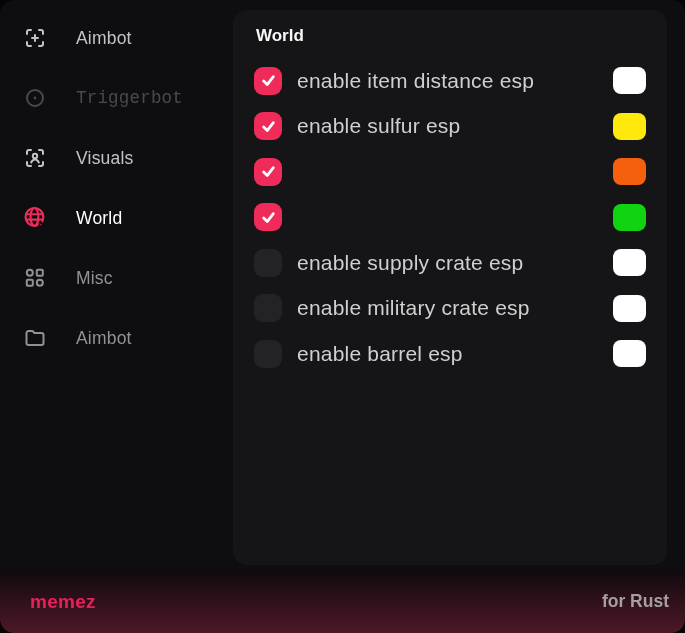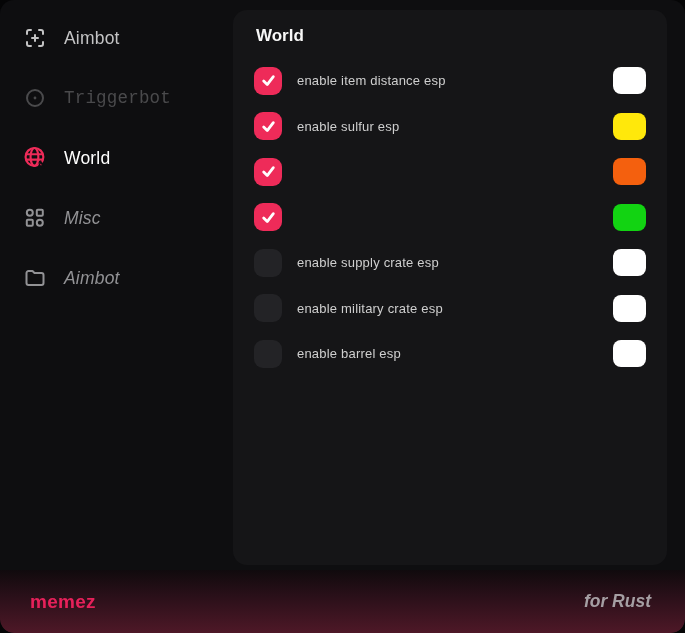--- a/index.html
+++ b/index.html
@@ -9,52 +9,52 @@
     background:#0e0e10;border-radius:14px;
     font-family:"Liberation Sans",sans-serif;
   }
   
   .sidebar{position:absolute;left:0;top:0;width:233px;height:570px;padding-top:8px;}
   .side-item{
     display:flex;align-items:center;height:60px;padding-left:22px;
     cursor:default;
   }
   .side-item .icn{width:26px;height:26px;flex:0 0 26px;display:flex;align-items:center;justify-content:center;}
-  .side-item .lbl{margin-left:16px;font-size:17.5px;font-weight:500;letter-spacing:.2px;}
+  .side-item .lbl{margin-left:28px;font-size:17.5px;font-weight:500;letter-spacing:.2px;}
   .side-item.normal{color:#c3c3c4;}
   .side-item.dim{color:#4a4a4c;font-family:Liberation Mono, monospace;}
-  .side-item.muted{color:#929295;font-style:italic;}
+  .side-item.muted{color:#929295;}
   .side-item.active{color:#ffffff;}
   .side-item.active .icn{color:#ee2b59;}
   
   .panel{
     position:absolute;left:233px;top:10px;width:434px;height:555px;
     background:#151517;border-radius:14px;padding:14px 21px 0 21px;overflow:hidden;
   }
   .panel-title{font-size:17px;font-weight:600;color:#f7f7f7;margin:2px 0 10px 2px;height:22px;}
   .row{display:flex;align-items:center;height:45.5px;}
   .cbox{
     width:28px;height:28px;border-radius:9px;background:#232326;flex:0 0 28px;
     display:flex;align-items:center;justify-content:center;
   }
   .cbox.checked{background:#ee2b59;}
   .cbox svg{display:none;}
   .cbox.checked svg{display:block;}
-  .row .rlbl{margin-left:15px;font-size:13px;color:#cfcfcf;letter-spacing:.2px;}
+  .row .rlbl{margin-left:15px;font-size:21px;color:#cfcfcf;letter-spacing:.2px;}
   .swatch{margin-left:auto;width:33px;height:27px;border-radius:8px;background:#fff;}
   
   .footer{
     position:absolute;left:0;right:0;bottom:0;height:63px;
     display:flex;align-items:center;justify-content:space-between;
-    padding:0 34px 0 30px;
+    padding:0 16px 0 30px;
     background:linear-gradient(180deg,#100a0d 0%,#2c101a 45%,#4e1827 100%);
     border-radius:0 0 14px 14px;
   }
   .brand{font-size:19px;font-weight:700;color:#e6215a;letter-spacing:.3px;}
-  .tagline{font-size:17.5px;font-weight:700;font-style:italic;color:#a59fa3;}
+  .tagline{font-size:17.5px;font-weight:700;color:#a59fa3;}
 </style>
 </head>
 <body>
 
 <div class="screen">
 
   <nav class="sidebar">
 
     <div class="side-item normal">
       <span class="icn">
@@ -73,20 +73,33 @@
     <div class="side-item dim">
       <span class="icn">
         <svg width="24" height="24" viewBox="0 0 24 24" fill="none" stroke="currentColor" stroke-width="2">
           <circle cx="12" cy="12" r="8"></circle>
             <circle cx="12" cy="12" r="1.4" fill="currentColor" stroke="none"></circle>
         </svg>
       </span>
       <span class="lbl">Triggerbot</span>
     </div>
 
+    <div class="side-item normal">
+      <span class="icn">
+        <svg width="24" height="24" viewBox="0 0 24 24" fill="none" stroke="currentColor" stroke-width="2" stroke-linecap="round" stroke-linejoin="round">
+          <path d="M4 8V6a2 2 0 0 1 2-2h2"></path>
+            <path d="M16 4h2a2 2 0 0 1 2 2v2"></path>
+          <path d="M20 16v2a2 2 0 0 1-2 2h-2"></path>
+            <path d="M8 20H6a2 2 0 0 1-2-2v-2"></path>
+          <circle cx="12" cy="10" r="2.2"></circle>
+            <path d="M8.2 16.5c.9-2.1 2.2-3.1 3.8-3.1s2.9 1 3.8 3.1"></path>
+        </svg>
+      </span>
+      <span class="lbl">Visuals</span>
+    </div>
 
     <div class="side-item active">
       <span class="icn">
         <svg width="26" height="26" viewBox="0 0 24 24" fill="none" stroke="currentColor" stroke-width="2">
           <circle cx="11.5" cy="11" r="8.2"></circle>
           <ellipse cx="11.5" cy="11" rx="3.6" ry="8.2"></ellipse>
           <path d="M3.6 8.5h15.8"></path>
             <path d="M3.6 13.5h15.8"></path>
           <path d="M15 20.5l2.4-5 2.4 5-2.4-1.3z" fill="currentColor" stroke="#0e0e10" stroke-width="1.4"></path>
         </svg>

